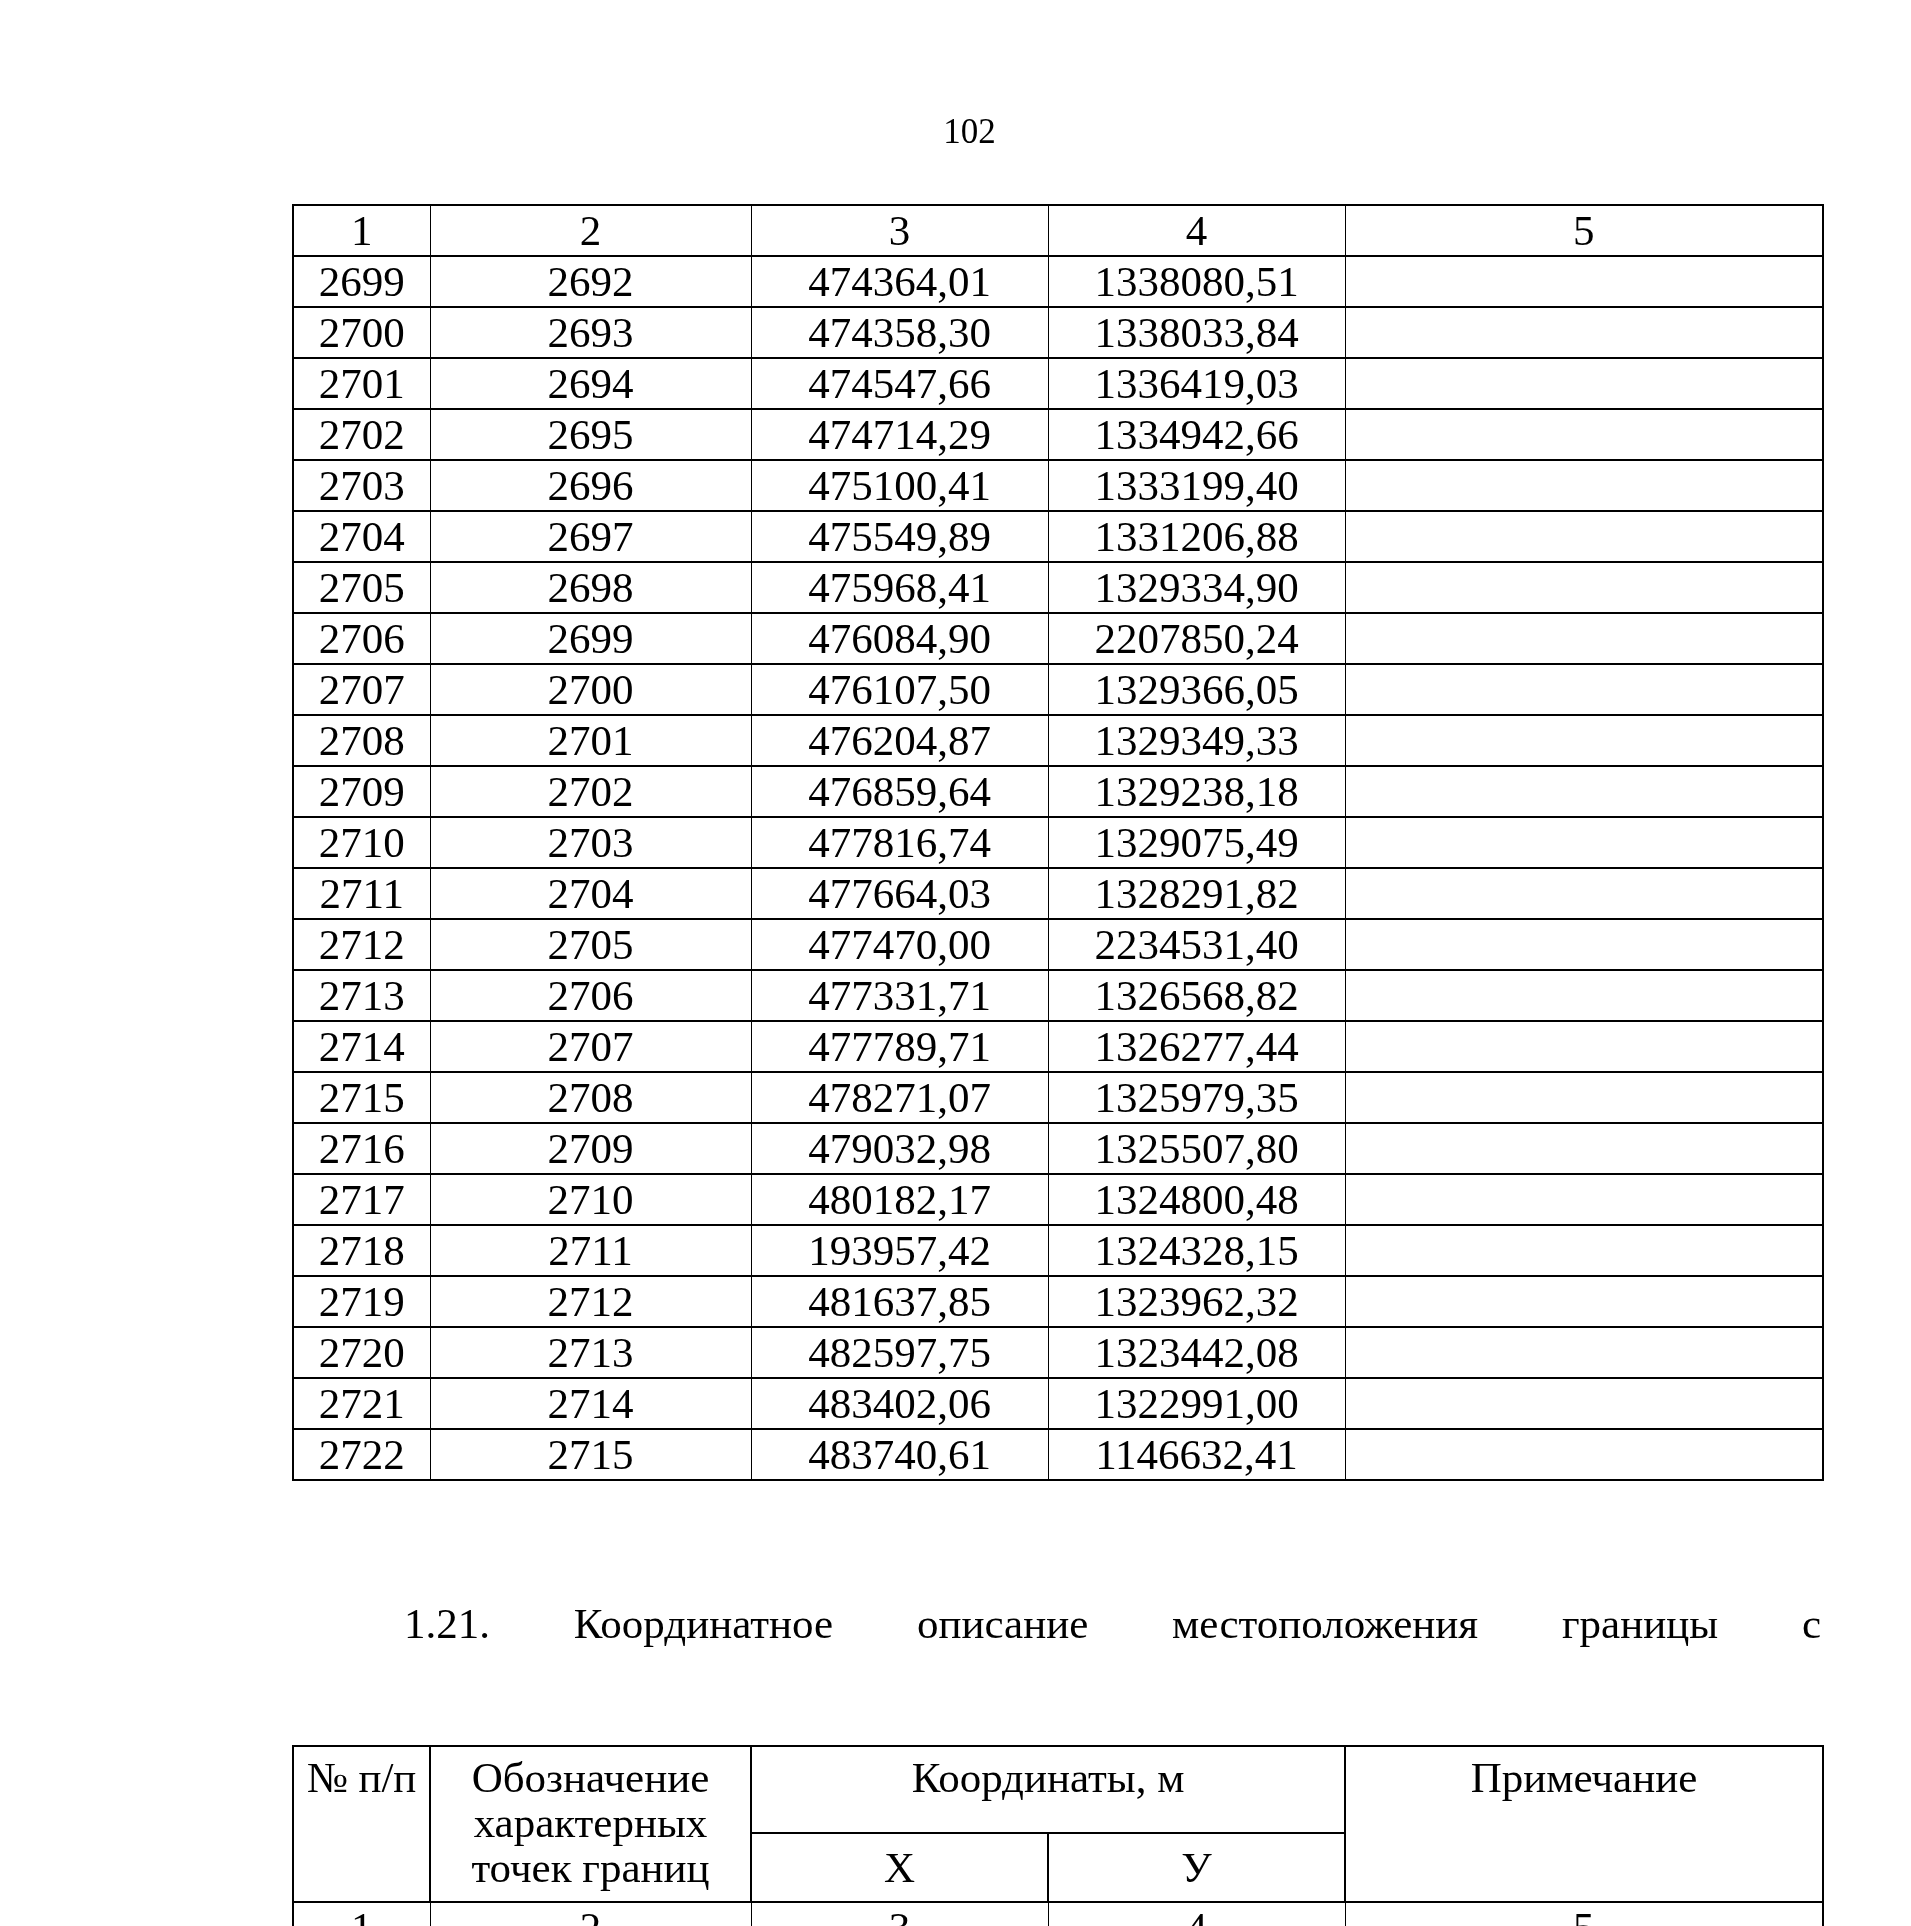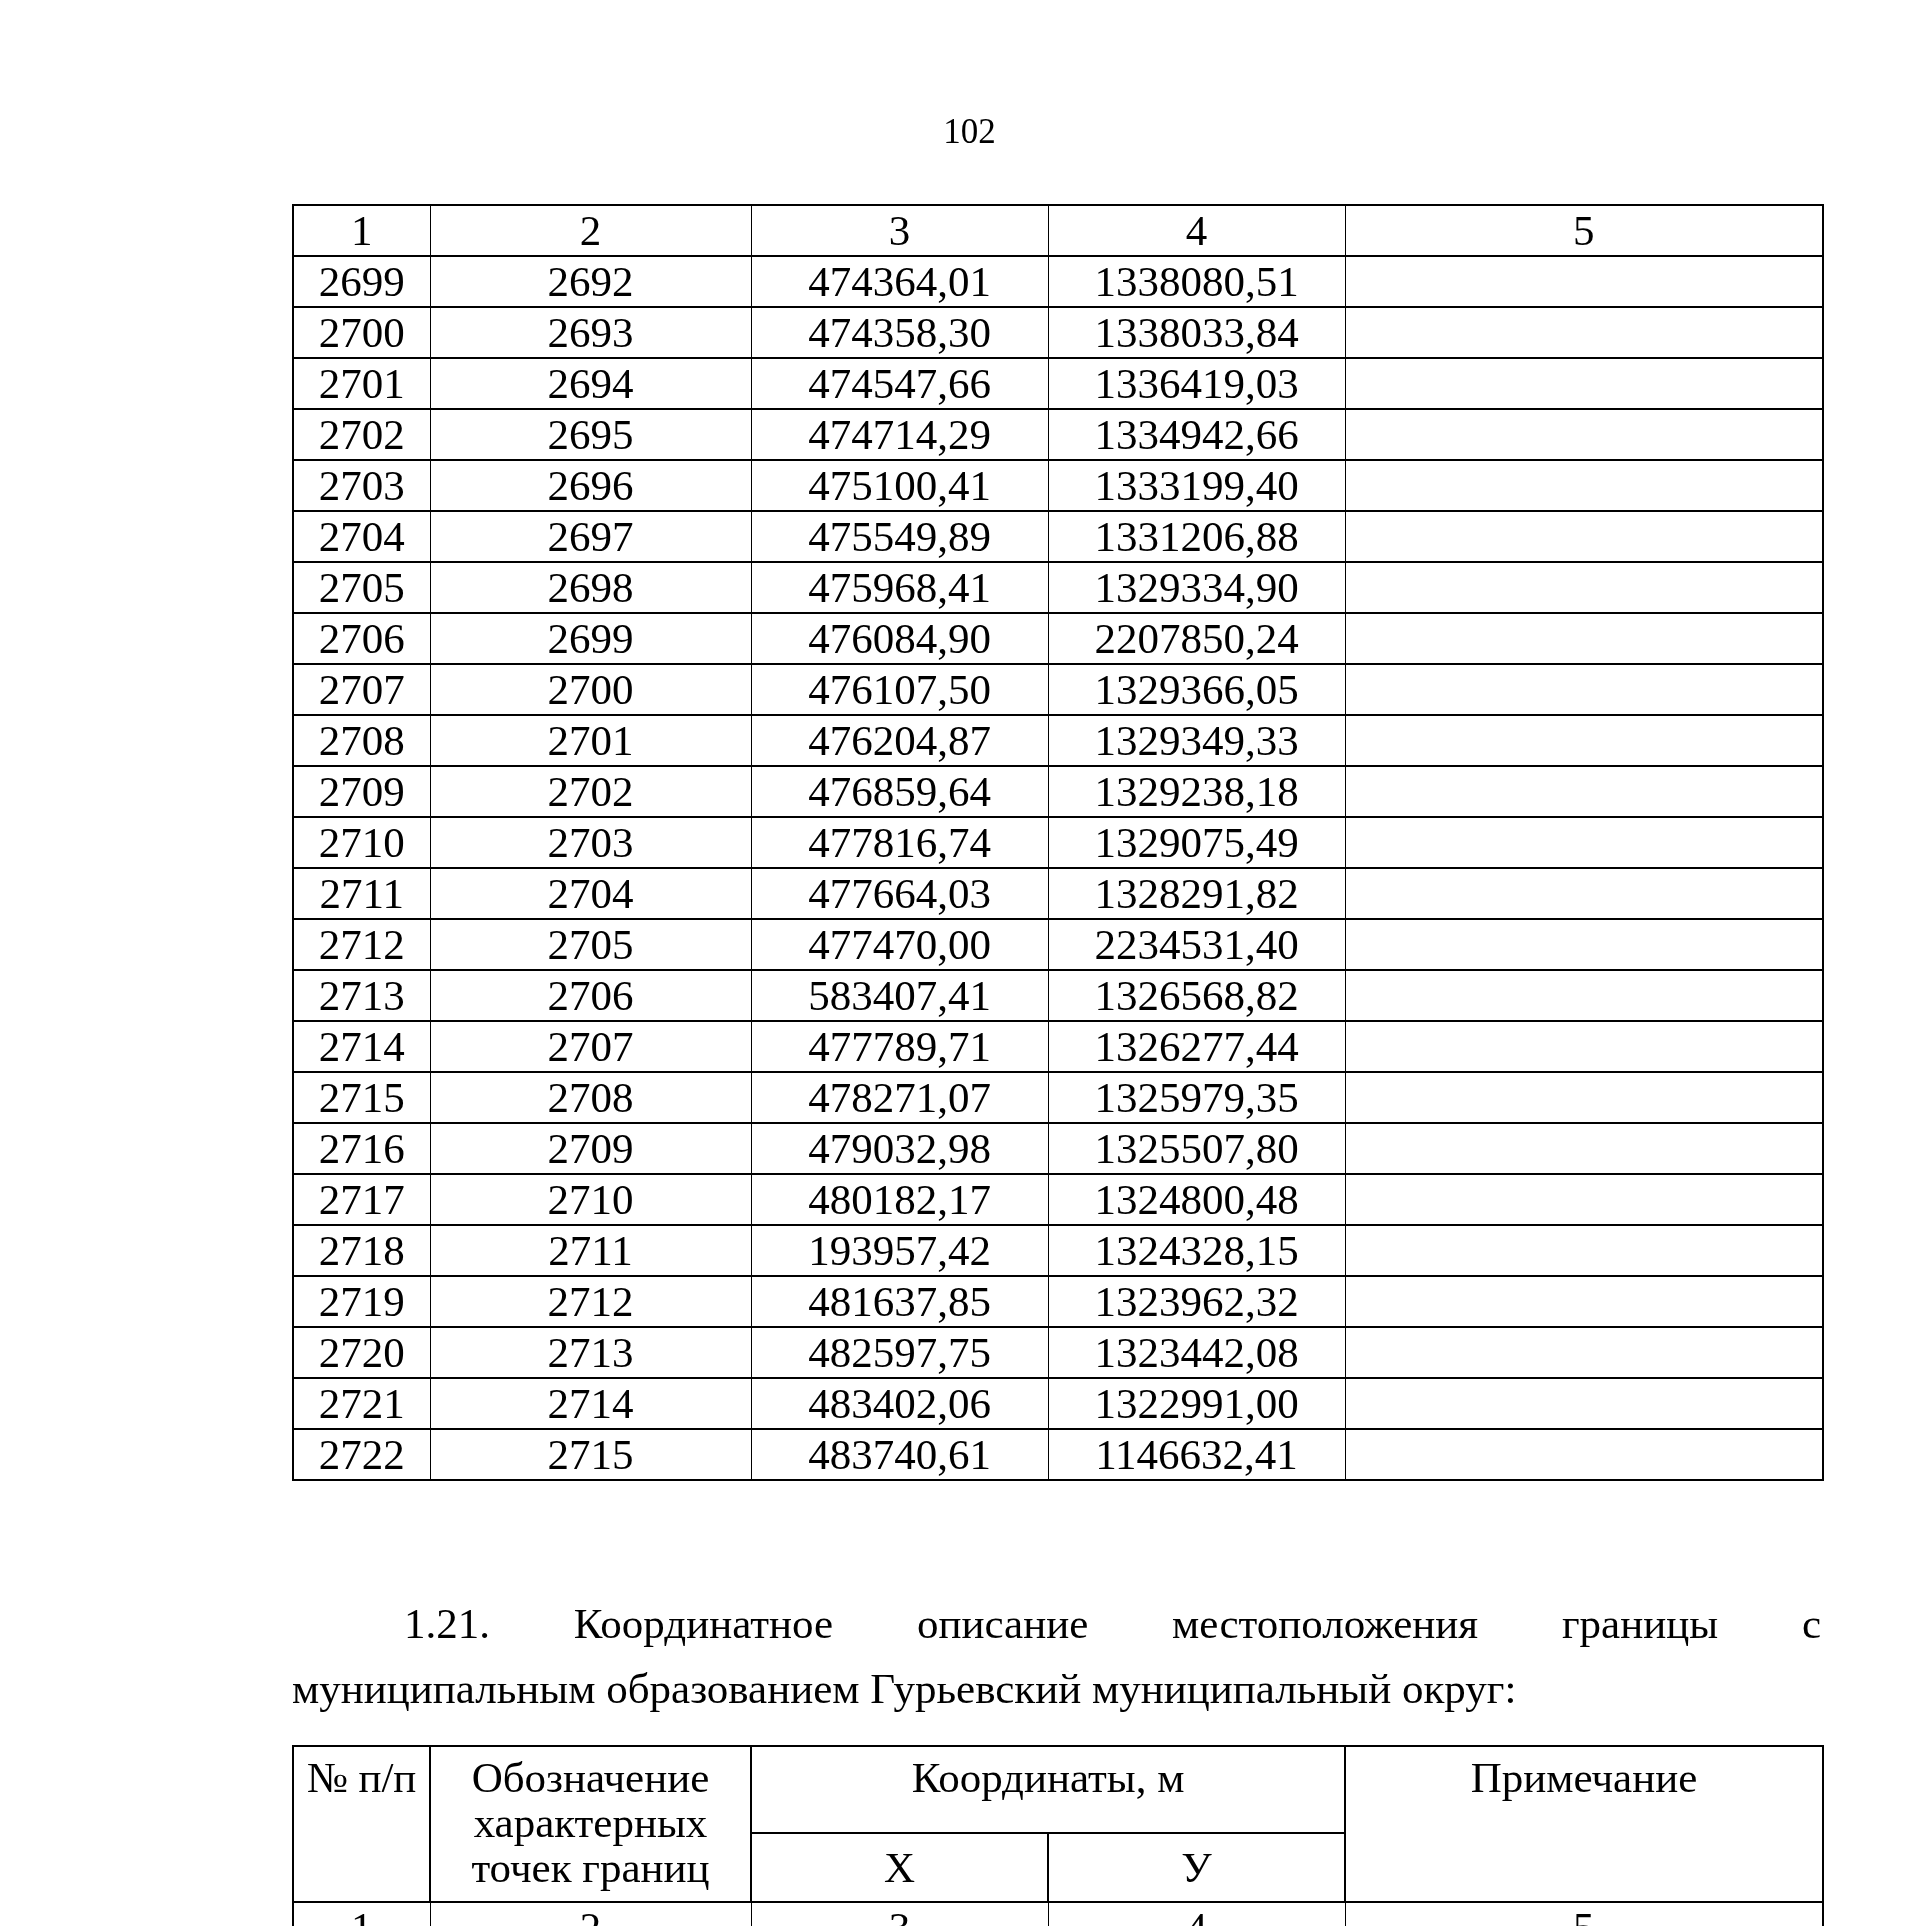--- a/index.html
+++ b/index.html
@@ -132,21 +132,21 @@
       <tr>
         <td class="c1">2712</td>
         <td class="c2">2705</td>
         <td class="c3">477470,00</td>
         <td class="c4">2234531,40</td>
         <td class="c5"></td>
       </tr>
       <tr>
         <td class="c1">2713</td>
         <td class="c2">2706</td>
-        <td class="c3">583407,41</td>
+        <td class="c3">477331,71</td>
         <td class="c4">1326568,82</td>
         <td class="c5"></td>
       </tr>
       <tr>
         <td class="c1">2714</td>
         <td class="c2">2707</td>
         <td class="c3">477789,71</td>
         <td class="c4">1326277,44</td>
         <td class="c5"></td>
       </tr>
@@ -204,21 +204,20 @@
         <td class="c2">2715</td>
         <td class="c3">483740,61</td>
         <td class="c4">1146632,41</td>
         <td class="c5"></td>
       </tr>
     </tbody>
 </table>
 
 <div class="section">
   <span class="first">1.21. Координатное описание местоположения границы с</span>
-  <span>муниципальным образованием Гурьевский муниципальный округ:</span>
 </div>
 
 <table id="table2">
   <colgroup>
       <col class="c1">
       <col class="c2">
       <col class="c3">
       <col class="c4">
       <col class="c5">
     </colgroup>

